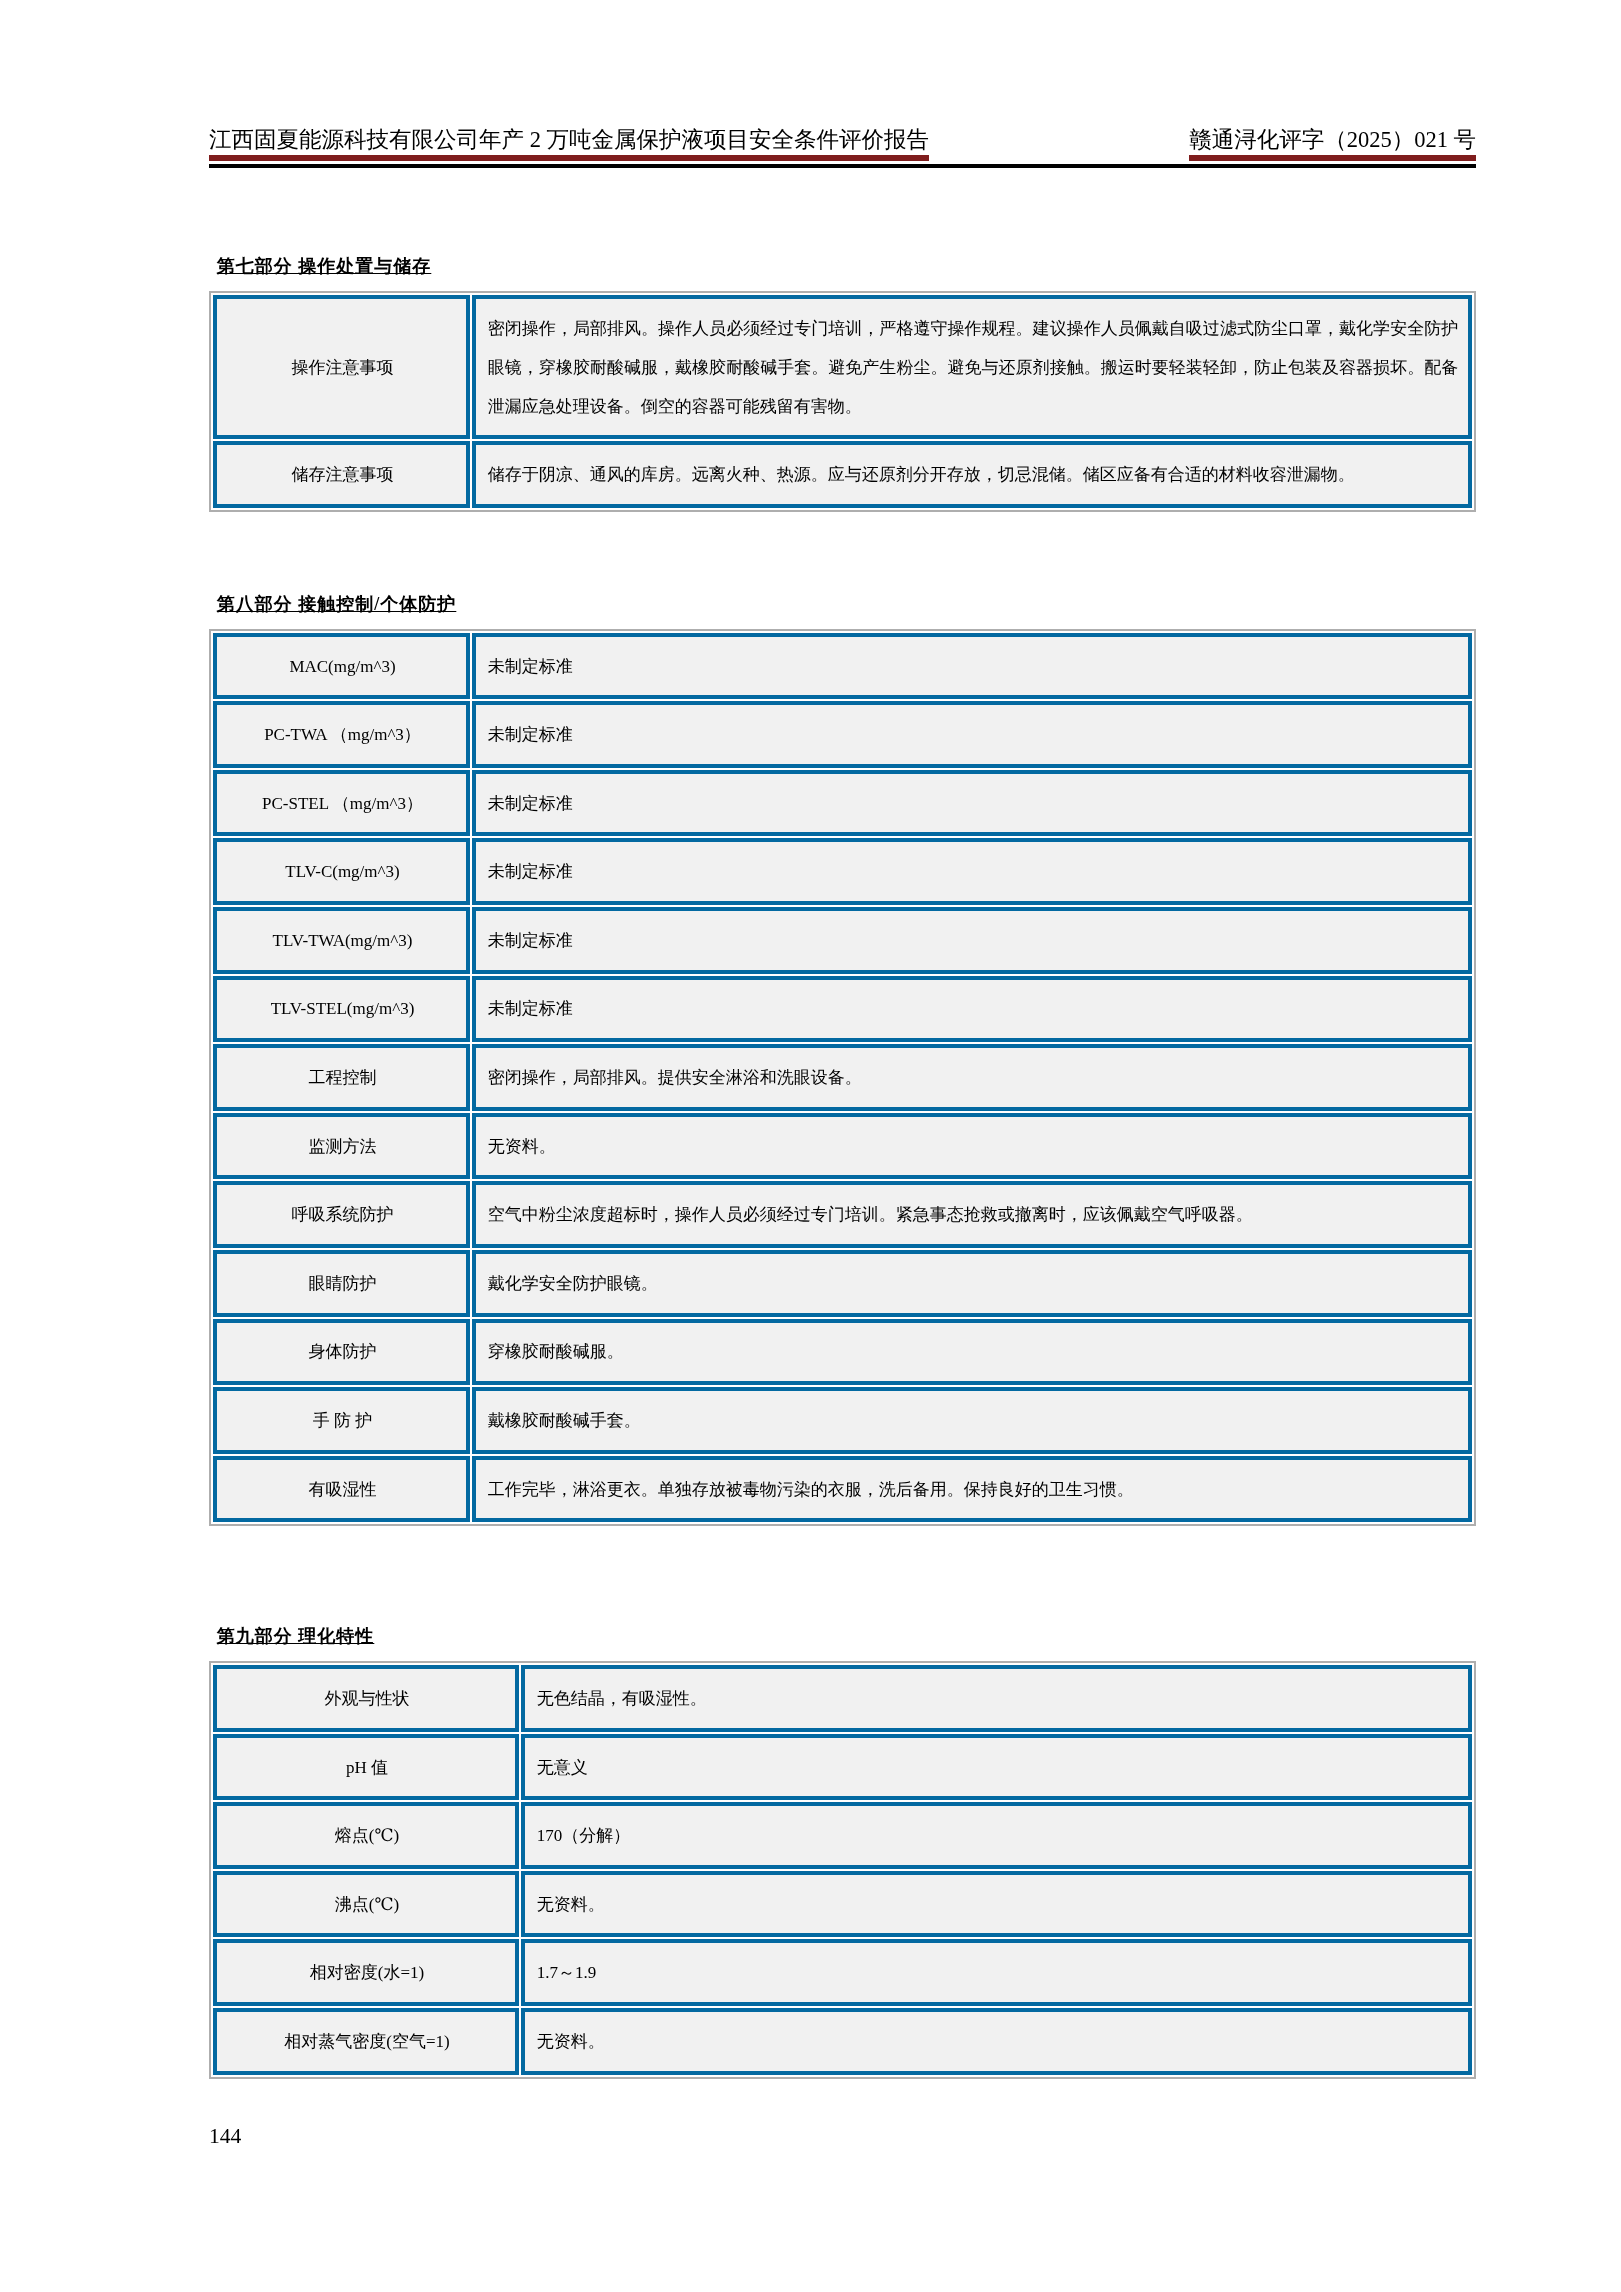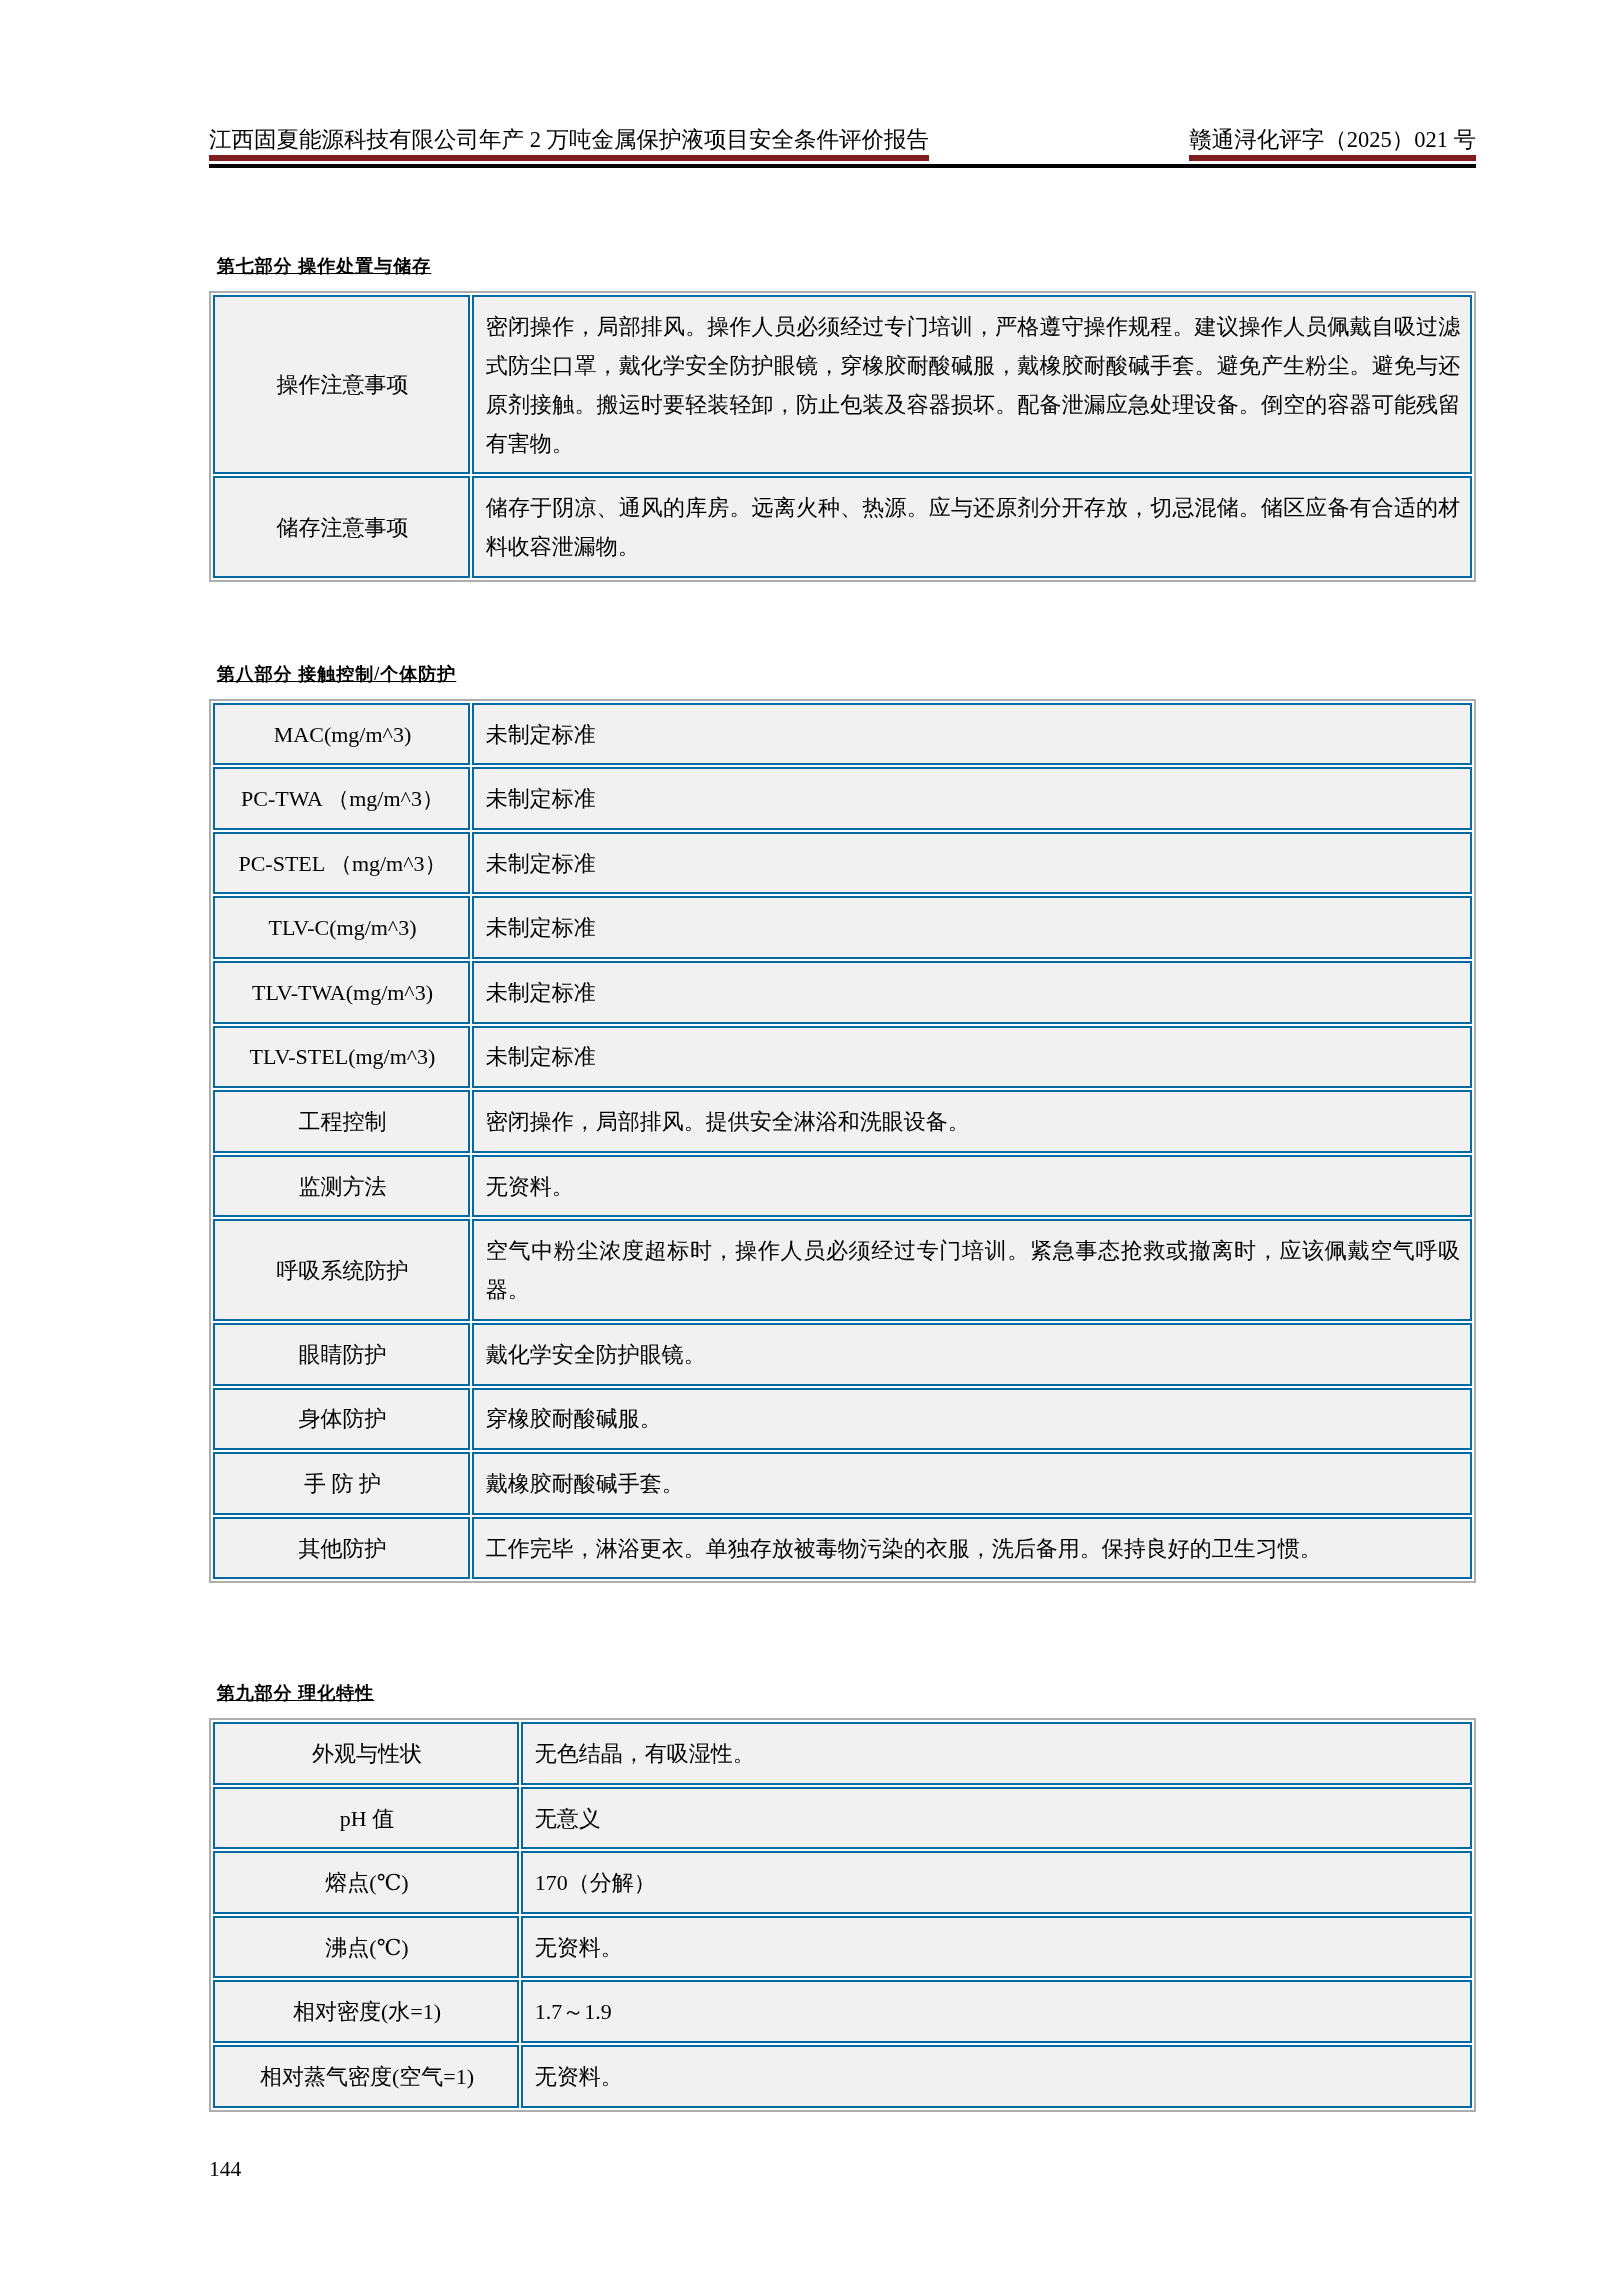--- a/index.html
+++ b/index.html
@@ -51,23 +51,23 @@
   
   table.info-table {
     width: 100%;
     border-collapse: separate;
     border-spacing: 2.9px;
     background: #ffffff;
     border: 2.9px solid #aeaeae;
     table-layout: fixed;
   }
   table.info-table td {
-    border: 2px solid #0369a1;
+    border: 4px solid #0369a1;
     background: #f1f1f1;
-    font-size: 22px;
+    font-size: 17px;
     line-height: 39px;
     vertical-align: middle;
     padding: 9.8px 9.8px 9.8px 11.8px;
     word-break: break-all;
   }
   table.info-table td.label {
     width: 257px;
     text-align: center;
   }
   table.info-table.wide-label td.label {
@@ -156,21 +156,21 @@
           </tr>
           <tr>
             <td class="label">身体防护</td>
             <td class="value">穿橡胶耐酸碱服。</td>
           </tr>
           <tr>
             <td class="label">手 防 护</td>
             <td class="value">戴橡胶耐酸碱手套。</td>
           </tr>
           <tr>
-            <td class="label">其他防护</td>
+            <td class="label">有吸湿性</td>
             <td class="value">工作完毕，淋浴更衣。单独存放被毒物污染的衣服，洗后备用。保持良好的卫生习惯。</td>
           </tr>
         </tbody>
       </table>
     </section>
 
     <section class="sec-9">
       <h2 class="section-title">第九部分 理化特性</h2>
       <table class="info-table wide-label">
         <tbody>

